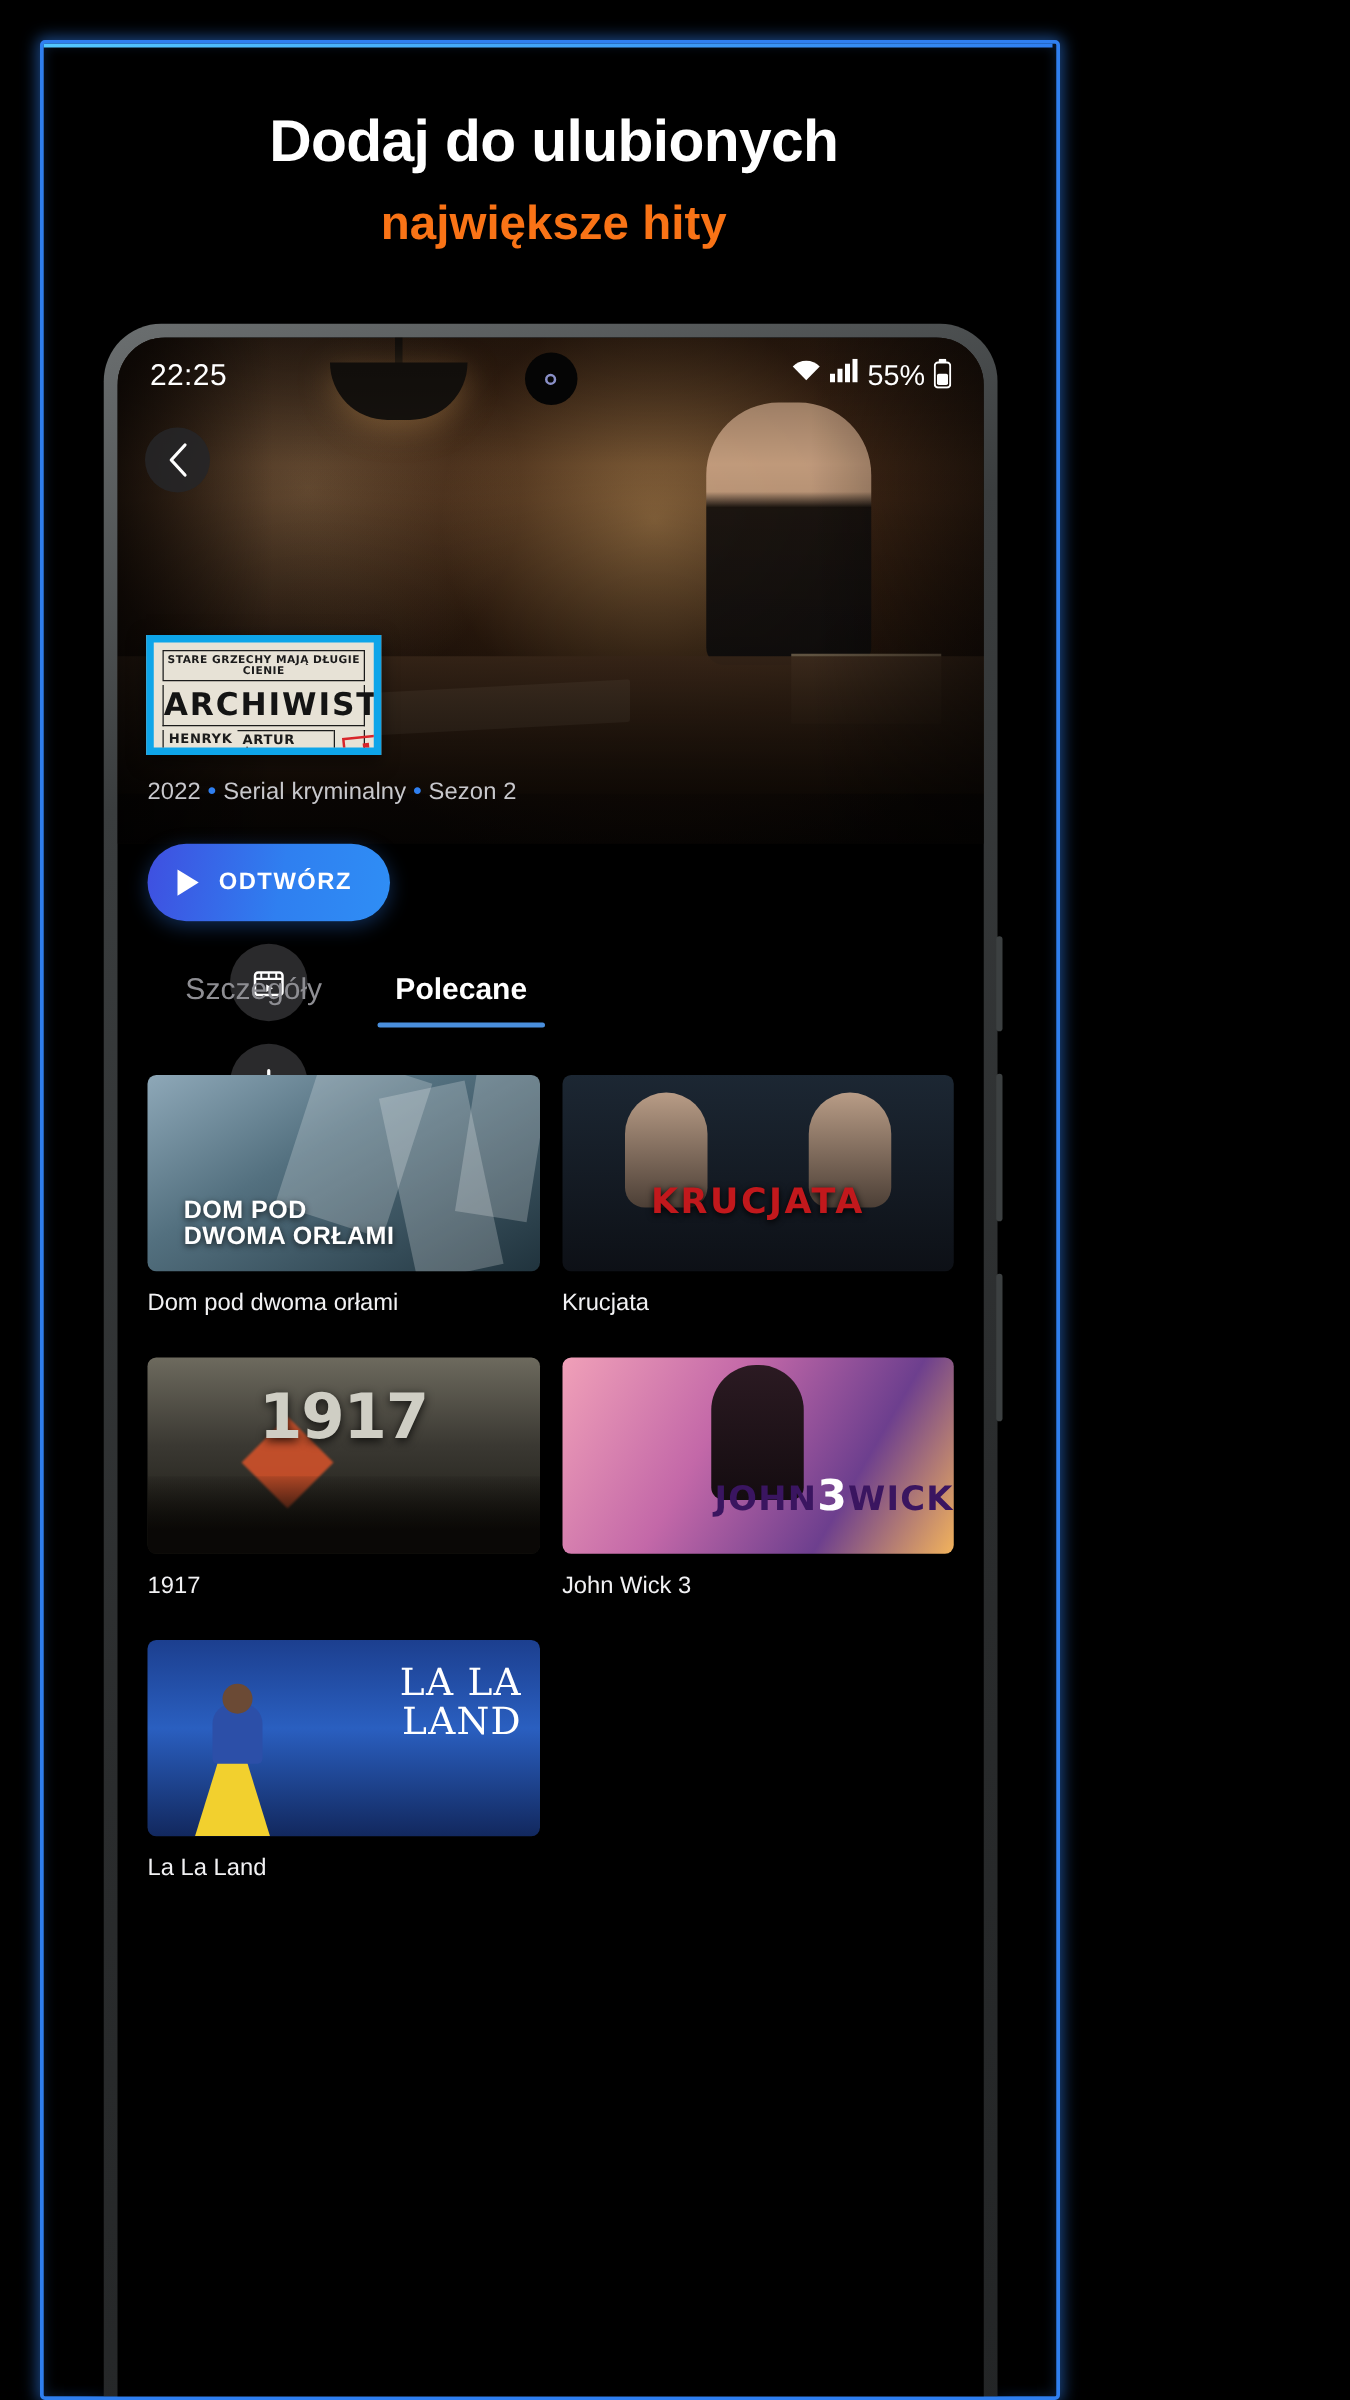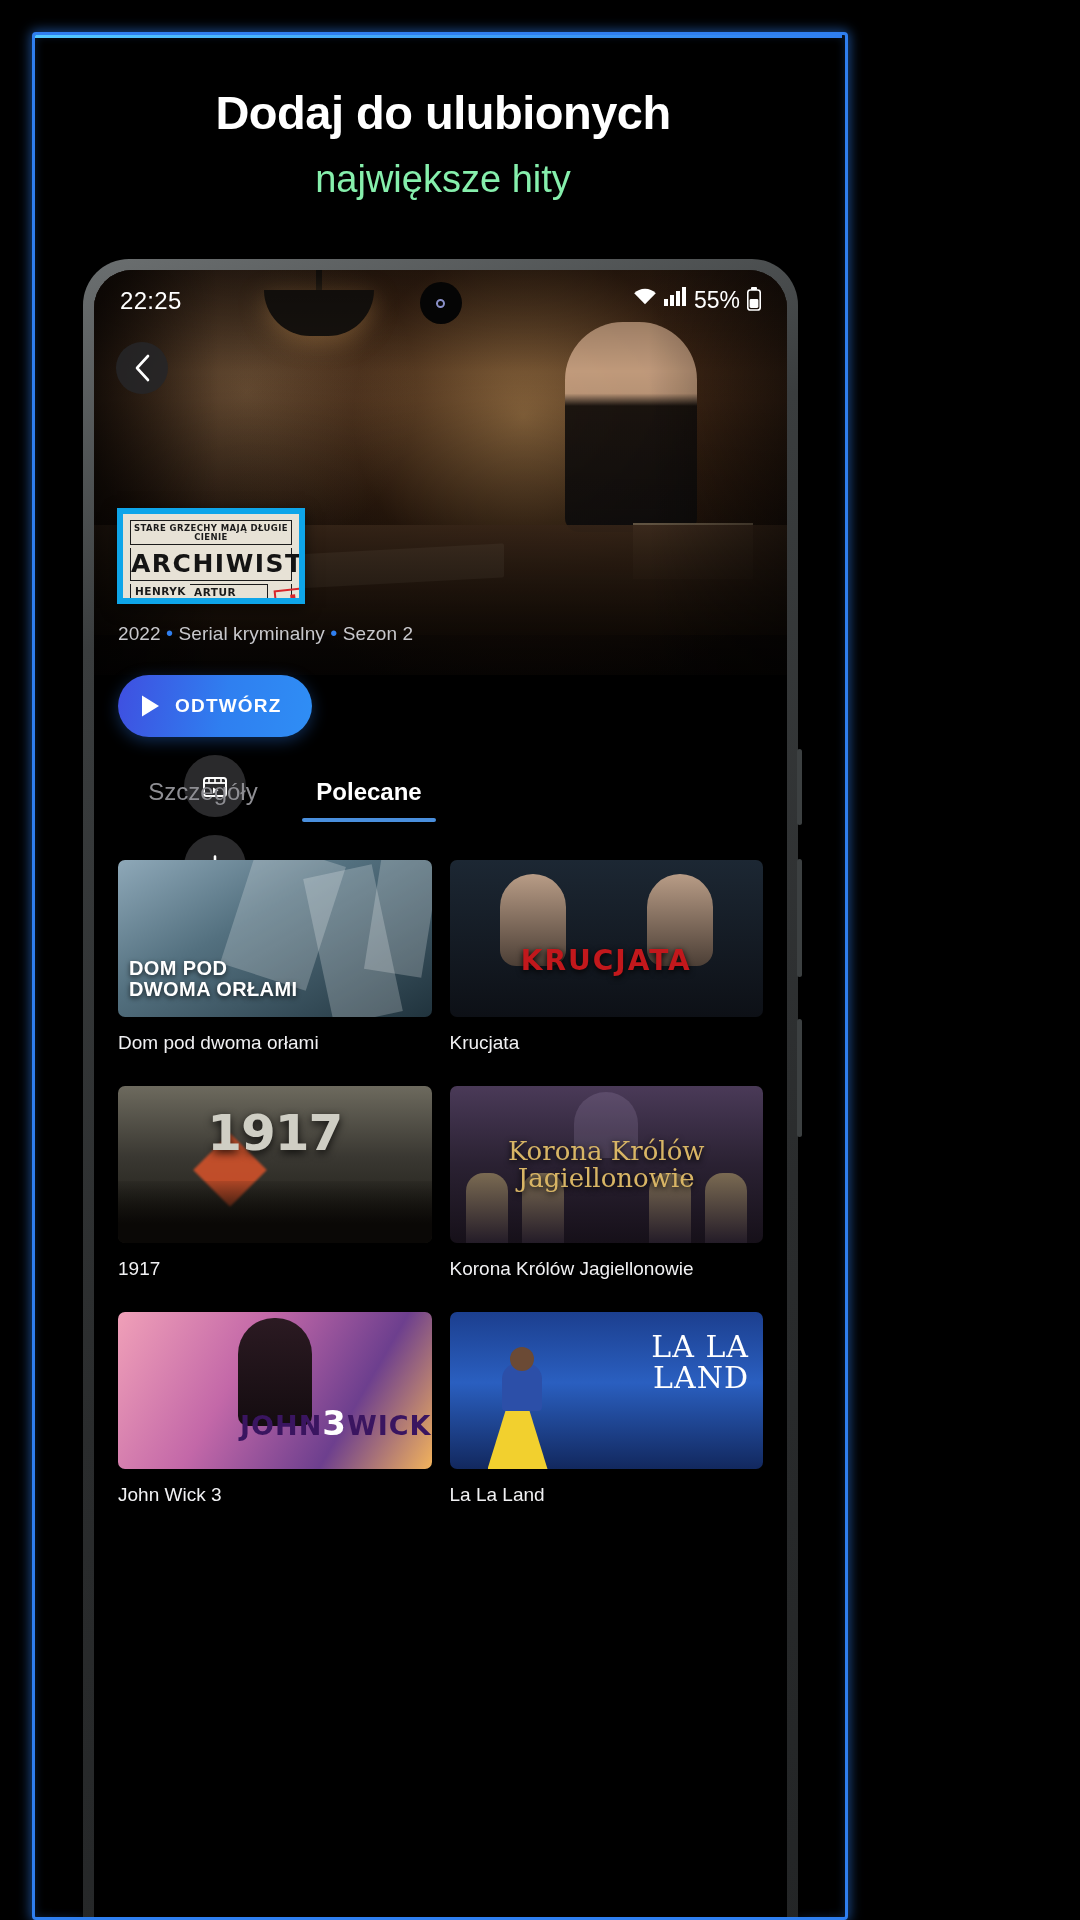--- a/index.html
+++ b/index.html
@@ -19,21 +19,21 @@
     content:""; position:absolute; left:-3px; top:-3px; width:100%; height:6px;
     background:linear-gradient(90deg,#53c8ff,#2f7ff0);
   }
 
   
   .promo-head { position:absolute; left:0; top:52px; width:816px; text-align:center; }
   .promo-title {
     font-size:47px; font-weight:bold; color:#ffffff; letter-spacing:-0.5px; line-height:1.12;
   }
   .promo-sub {
-    margin-top:18px; font-size:38px; color:#86efac; font-weight:400; line-height:1.15;
+    margin-top:18px; font-size:38px; color:#f97316; font-weight:700; line-height:1.15;
   }
 
   
   .phone {
     position:absolute; left:48px; top:224px; width:715px; height:1700px;
     border-radius:46px 46px 0 0;
     background:linear-gradient(160deg,#6b6f70 0%,#3a3d3e 20%,#2a2c2d 60%,#232526 100%);
     padding:11px 11px 0 11px;
     box-shadow:0 0 26px rgba(0,0,0,.9);
   }
@@ -172,21 +172,21 @@
     width:100%; height:157px; border-radius:7px; overflow:hidden; position:relative;
     display:flex; align-items:center; justify-content:center;
   }
   .card .cap {
     margin-top:15px; margin-bottom:22px; font-size:19px; color:#f1f1f3; font-weight:500;
     white-space:nowrap; overflow:hidden; text-overflow:ellipsis;
   }
 
   
   .art-dom { background:linear-gradient(150deg,#8ea8b8 0%,#53707f 40%,#20333d 100%); }
-  .art-dom .lbl { position:absolute; left:11px; bottom:16px; color:#fff; font-weight:bold;
+  .art-dom .lbl { position:absolute; left:29px; bottom:16px; color:#fff; font-weight:bold;
     font-size:20px; line-height:1.08; letter-spacing:.4px; text-shadow:0 2px 5px rgba(0,0,0,.7); }
   .art-dom .shard { position:absolute; background:rgba(255,255,255,.22); }
   .art-dom .s1 { left:120px; top:-10px; width:90px; height:130px; transform:rotate(18deg); }
   .art-dom .s2 { left:200px; top:10px; width:70px; height:150px; transform:rotate(-12deg); }
   .art-dom .s3 { left:255px; top:-6px; width:58px; height:120px; transform:rotate(9deg); }
 
   .art-kru { background:linear-gradient(180deg,#1c2733 0%,#0d1016 100%); }
   .art-kru .lbl { position:absolute; left:0; right:0; bottom:40px; text-align:center;
     color:#c2181c; font-weight:bold; font-size:28px; letter-spacing:2px;
     font-family:"DejaVu Sans", sans-serif; text-shadow:0 2px 6px #000; }
@@ -380,34 +380,20 @@
 
           <div class="card">
             <div class="thumb art-1917">
               <span class="flare"></span>
                 <span class="silh"></span>
               <span class="lbl">1917</span>
             </div>
             <div class="cap">1917</div>
           </div>
 
-          <div class="card">
-            <div class="thumb art-kor">
-              <span class="arch"></span>
-              <span class="fig" style="left:16px"></span>
-                <span class="fig" style="left:72px"></span>
-              <span class="fig" style="right:72px"></span>
-                <span class="fig" style="right:16px"></span>
-              <span class="lbl">
-                <span>Korona Królów</span><br>
-                <span>Jagiellonowie</span>
-              </span>
-            </div>
-            <div class="cap">Korona Królów Jagiellonowie</div>
-          </div>
 
           <div class="card">
             <div class="thumb art-jw">
               <span class="man"></span>
               <span class="lbl">
                 <span>JOHN</span><em>3</em><span>WICK</span>
               </span>
             </div>
             <div class="cap">John Wick 3</div>
           </div>

